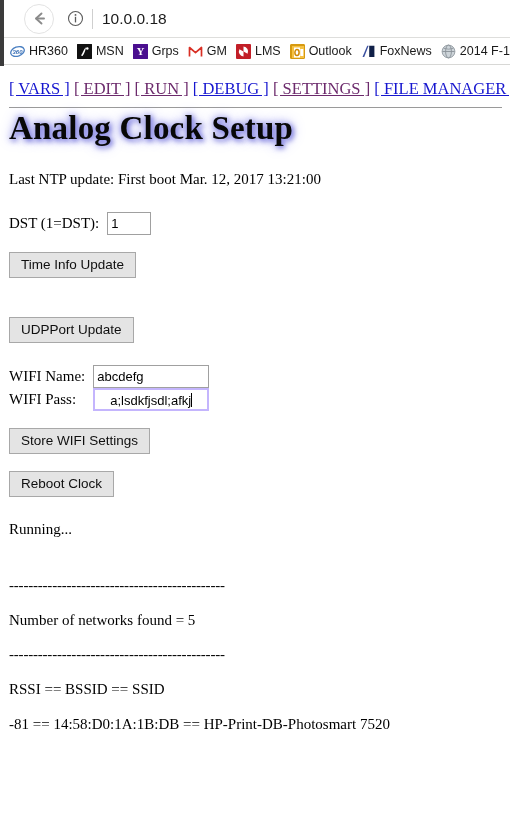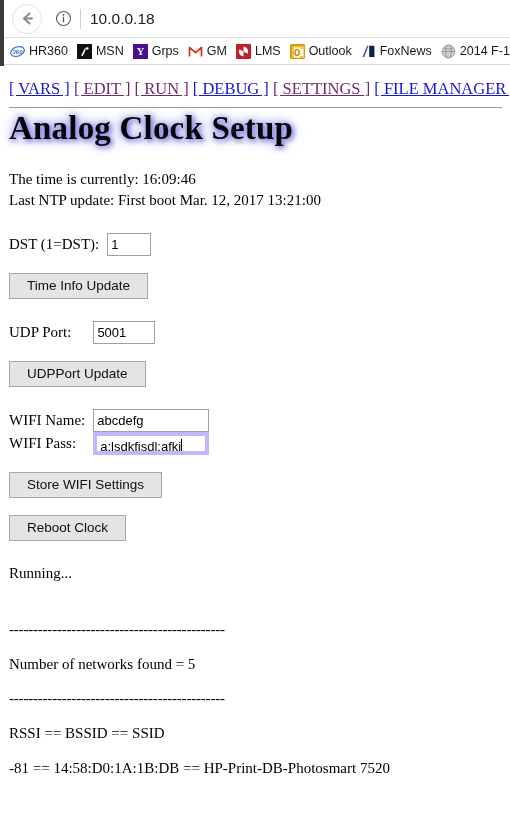--- a/index.html
+++ b/index.html
@@ -27,21 +27,21 @@
     left: 0; top: 0;
     width: 4px;
     height: 66px;
     background: #3b3b3b;
     z-index: 4;
   }
   #toolbar-row {
     height: 38px;
     display: flex;
     align-items: center;
-    padding-left: 12px;
+    padding-left: 24px;
     background: #ffffff;
     border-bottom: 1px solid #dededc;
     box-sizing: border-box;
   }
   #back-button {
     width: 28px; height: 28px;
     border-radius: 50%;
     border: 1px solid #e3e3e3;
     display: flex;
     align-items: center;
@@ -201,29 +201,29 @@
     color: #000;
     border: 1px solid #a0a0a0;
     background: #fff;
     height: 23px;
     line-height: 21px;
     box-sizing: border-box;
     padding: 0 3px;
     white-space: nowrap;
     overflow: hidden;
   }
-  .fake-input.focused { border: 4px solid #c4b5fd; }
+  .fake-input.focused { border: 2px solid #c4b5fd; text-align: center; }
 
   button.gray-button {
     font-family: "Liberation Sans", "DejaVu Sans", sans-serif;
     font-size: 13.5px;
     color: #0f0f0f;
     background: #e4e4e4;
     border: 1px solid #a8a8a8;
-    padding: 4px 17px;
+    padding: 4px 11px;
     line-height: 16px;
     cursor: default;
   }
 
   .spacer-md { height: 17px; }
   .spacer-lg { height: 22px; }
 
   .mono-rule {
     font-size: 15px;
     line-height: 19px;
@@ -358,21 +358,20 @@
     <a href="#" class="link-unvisited">[ DEBUG ]</a>
     <a href="#" class="link-visited">[ SETTINGS ]</a>
     <a href="#" class="link-unvisited">[ FILE MANAGER ]</a>
   </div>
 
   <hr id="nav-rule">
 
   <h1 id="page-title">Analog Clock Setup</h1>
 
   <div id="time-block">
-    <p class="para">The time is currently: 16:09:46</p>
     <p class="para">Last NTP update: First boot Mar. 12, 2017 13:21:00</p>
   </div>
 
   <div class="spacer-lg"></div>
 
   <table class="form-table">
     <tbody>
     <tr>
       <td class="field-label">DST (1=DST):</td>
       <td>
@@ -380,30 +379,20 @@
       </td>
     </tr>
   </tbody>
     </table>
 
   <div class="spacer-md"></div>
   <button class="gray-button">Time Info Update</button>
 
   <div class="spacer-lg"></div>
 
-  <table class="form-table">
-    <tbody>
-        <tr>
-      <td class="field-label" style="padding-right:22px !important;">UDP Port:</td>
-      <td>
-        <input class="text-input medium" type="text" value="5001" style="">
-      </td>
-    </tr>
-  </tbody>
-    </table>
 
   <div class="spacer-md"></div>
   <button class="gray-button">UDPPort Update</button>
 
   <div class="spacer-lg"></div>
 
   <table class="form-table">
     <tbody>
         <tr>
       <td class="field-label">WIFI Name:</td>

